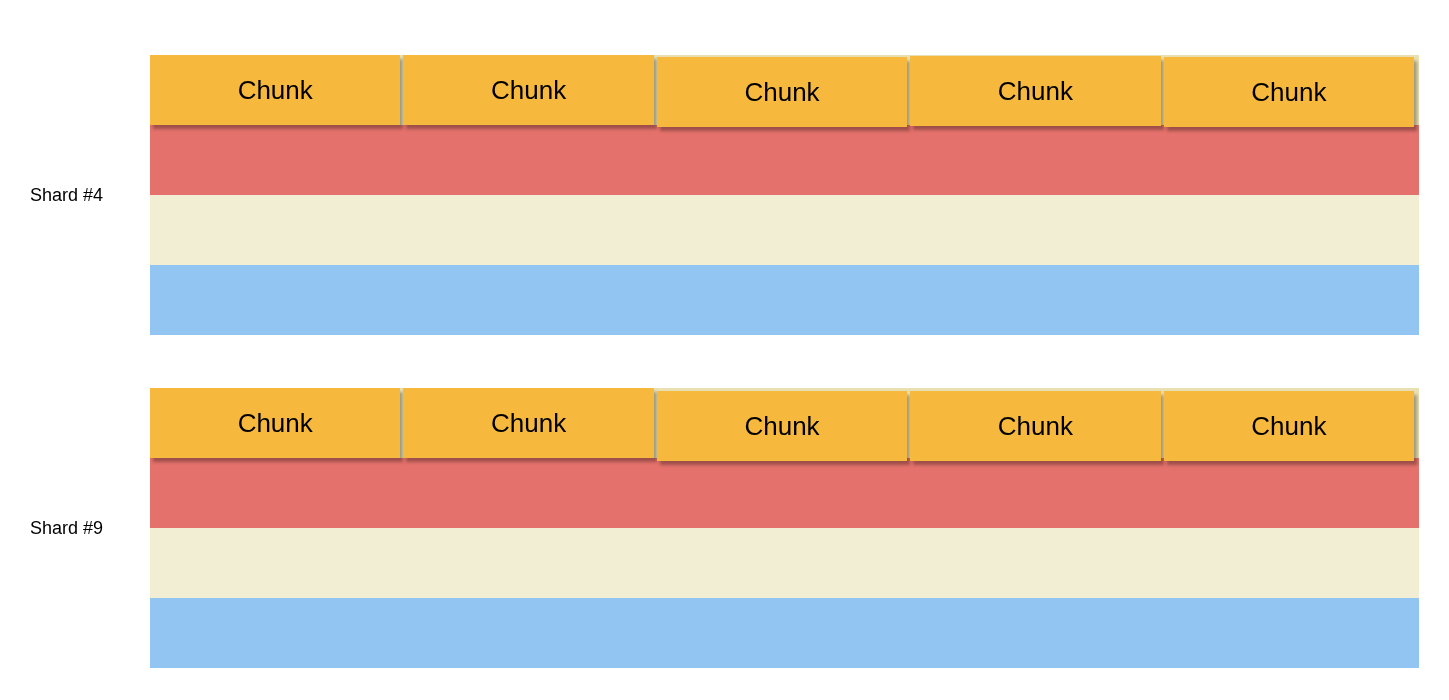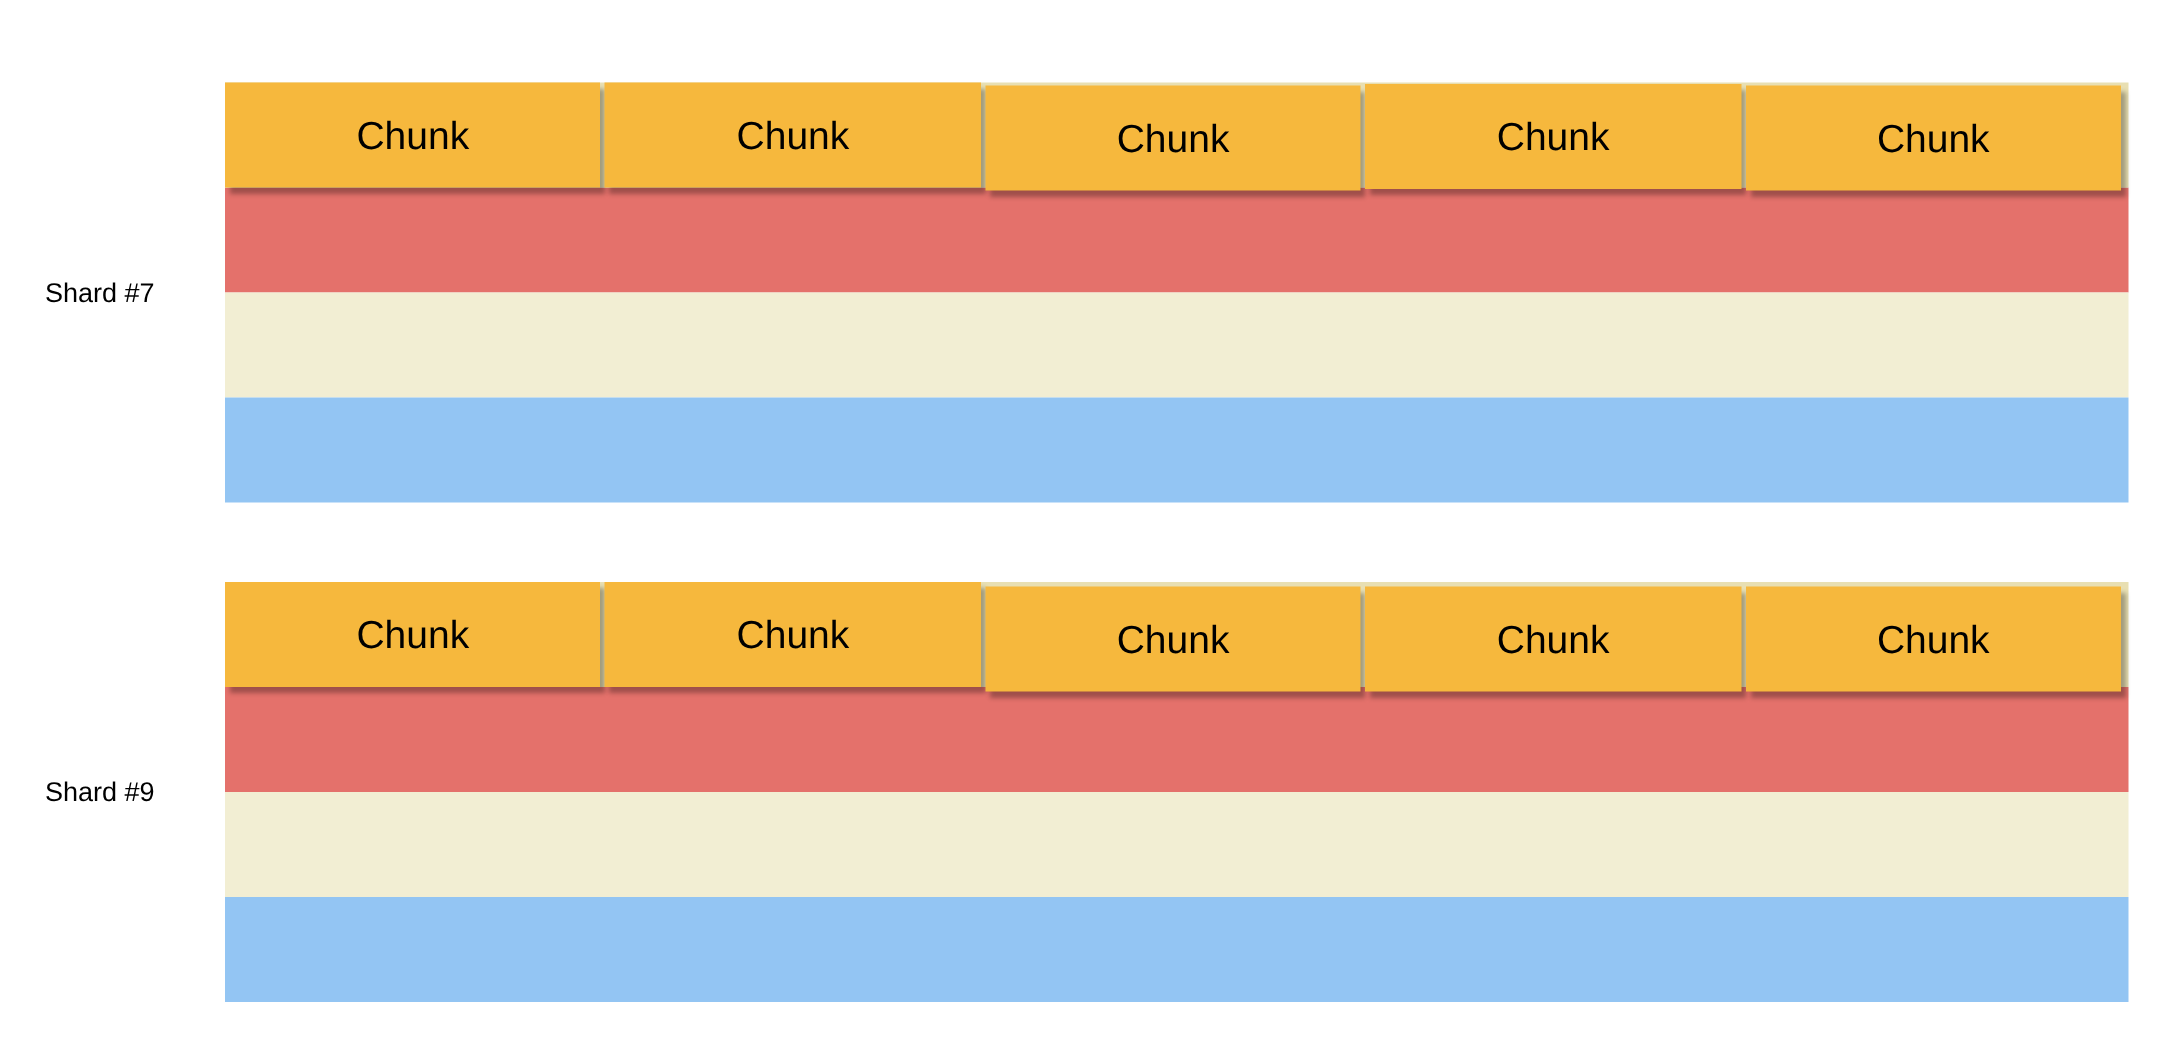--- a/index.html
+++ b/index.html
@@ -70,21 +70,21 @@
     z-index: 1;
     height: 70px;
   }
 </style>
 </head>
 <body>
 
 <div class="canvas">
 
   <div class="shard" data-idx="0">
-    <div class="shard-label">Shard #7</div>
+    <div class="shard-label">Shard #4</div>
     <div class="chunk-row" style="background-color: rgb(232, 223, 178);">
       <div class="chunk" style="background-color: rgb(246, 184, 61);">Chunk</div>
       <div class="chunk" style="background-color: rgb(246, 184, 61);">Chunk</div>
       <div class="chunk" style="background-color: rgb(246, 184, 61);">Chunk</div>
       <div class="chunk" style="background-color: rgb(246, 184, 61);">Chunk</div>
       <div class="chunk" style="background-color: rgb(246, 184, 61);">Chunk</div>
     </div>
     <div class="bar" style="background-color: rgb(228, 113, 107);"></div>
     <div class="bar" style="background-color: rgb(242, 238, 211);"></div>
     <div class="bar" style="background-color: rgb(147, 197, 243);"></div>

